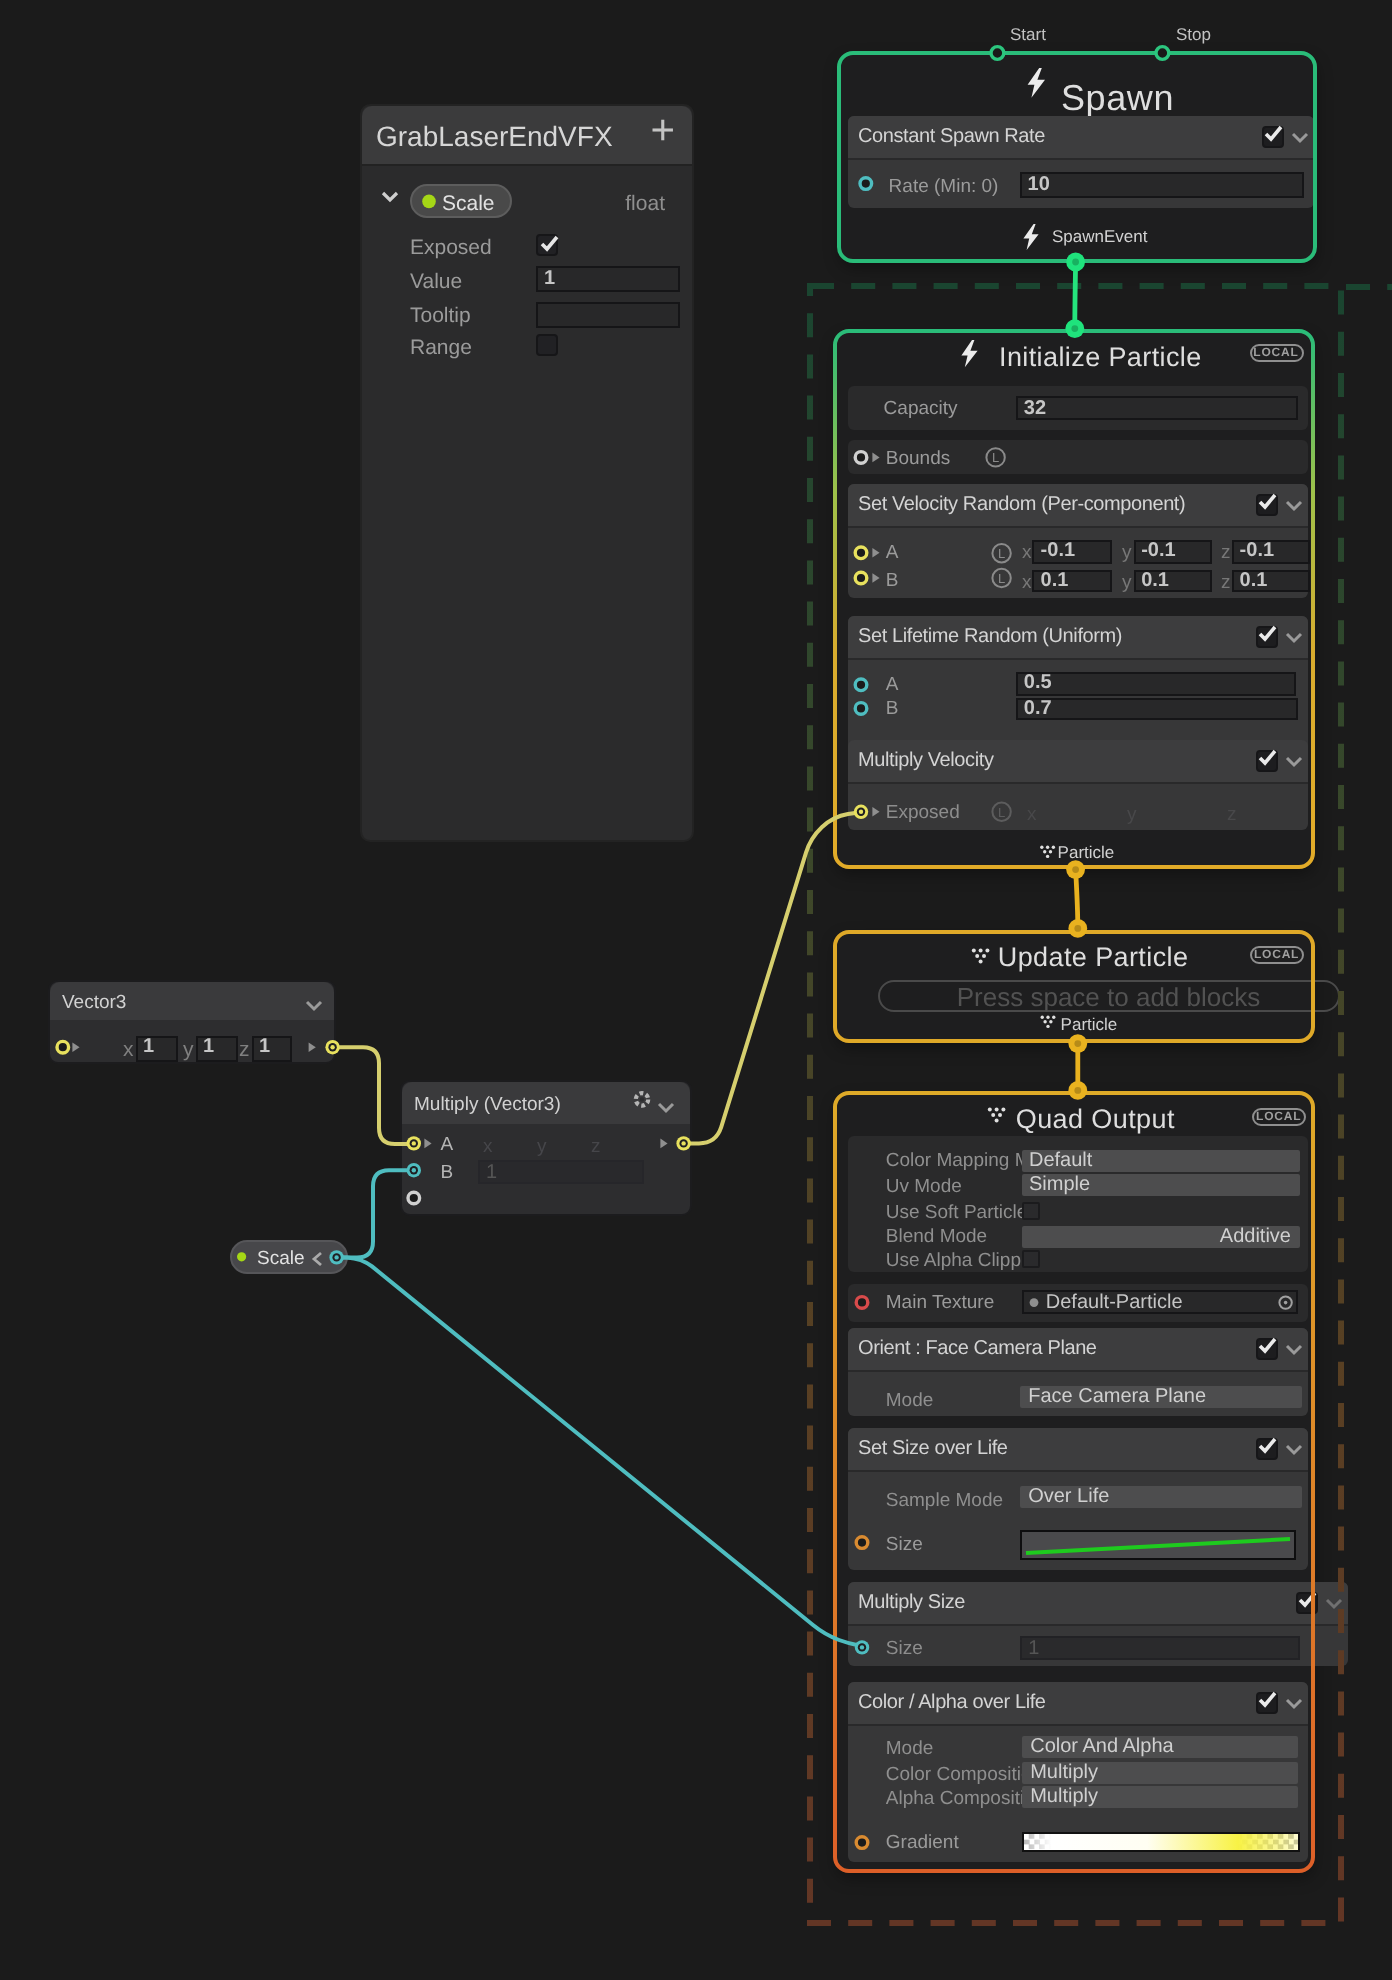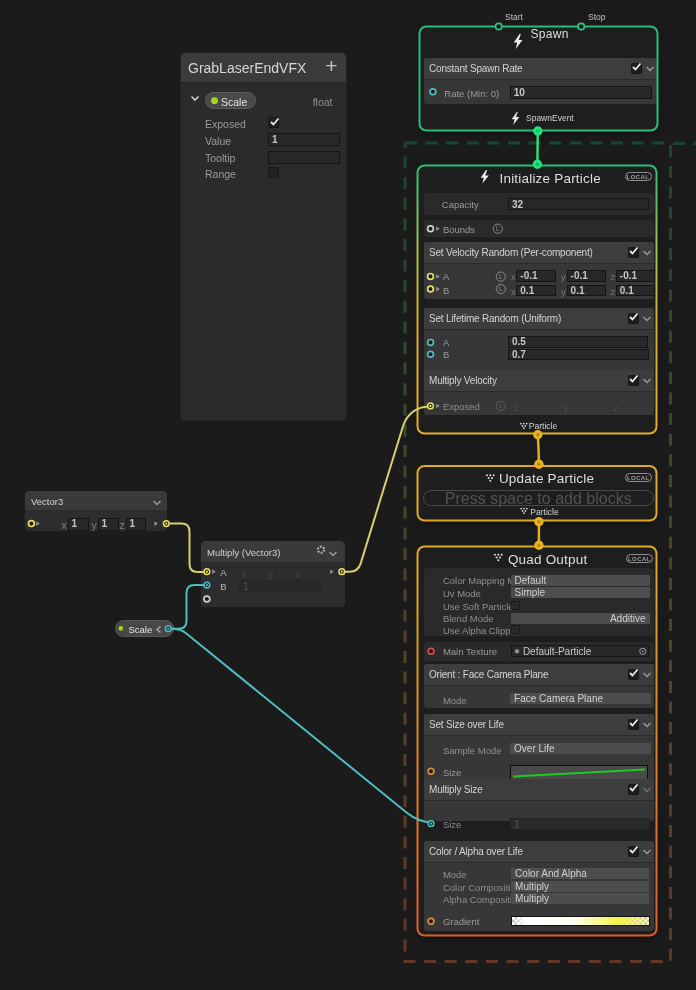--- a/index.html
+++ b/index.html
@@ -50,21 +50,21 @@
   <div class="abs" style="left:24.5px;top:115px;font-size:10.5px;color:#9b9b9b;">Range</div>
   <div class="cb" style="left:87.5px;top:114px;"></div>
 </div>
 
 <div class="abs" style="left:505px;top:12px;font-size:8.5px;color:#c2c2c2;">Start</div>
 <div class="abs" style="left:588px;top:12px;font-size:8.5px;color:#c2c2c2;">Stop</div>
 <div class="ctx" id="spawn" style="left:419.5px;top:26.5px;width:238px;height:104px;">
   <svg width="13" height="15" style="left:92px;top:7.5px;">
         <path d="M7.6 0 L1.8 8.4 H5.2 L3.7 14.9 L10.5 5.9 H6.7 L8.9 0 Z" fill="#ececec"></path>
       </svg>
-  <div class="title" style="left:111px;top:0;font-size:12px;letter-spacing:0.3px;text-align:right;">Spawn</div>
+  <div class="title" style="left:111px;top:12px;font-size:18px;letter-spacing:0.3px;text-align:right;">Spawn</div>
   <div class="blk" style="left:4px;top:31px;width:233px;height:46.5px;">
     <div class="blkhead"></div>
     <div class="bht">Constant Spawn Rate</div>
     <div class="cb" style="right:14.5px;top:5px;background:#1d1d1f;"></div>
     <svg width="14" height="12" style="right:13px;top:3.5px;">
           <path d="M3 6 L5.5 8.5 L10.5 2.5" stroke="#eaeaea" stroke-width="1.8" fill="none"></path>
         </svg>
     <svg width="10" height="10" style="right:2px;top:6px;">
           <path d="M1.5 3 L5 6.5 L8.5 3" stroke="#9a9a9a" stroke-width="1.5" fill="none"></path>
         </svg>
@@ -145,21 +145,21 @@
   <div class="lbl" style="left:25.4px;top:235.4px;color:#8d8d8d;">Exposed</div>
   <div class="dimlbl" style="left:96px;top:236px;color:#48484a;">x</div>
   <div class="dimlbl" style="left:146px;top:236px;color:#48484a;">y</div>
   <div class="dimlbl" style="left:196px;top:236px;color:#48484a;">z</div>
   <div class="abs" style="left:111.3px;top:255.5px;font-size:8.5px;color:#d2d2d2;">Particle</div>
 </div>
 
 <div class="ctx" id="update" style="left:417.5px;top:466px;width:239px;height:54.5px;">
   <div class="title" style="left:81.4px;top:5px;font-size:13.5px;letter-spacing:0.2px;">Update Particle</div>
   <div class="local" style="left:207.3px;top:7px;">LOCAL</div>
-  <div class="abs" style="left:5px;top:23.5px;width:231.5px;height:16px;border:1px solid #4a4a4a;border-radius:8px;color:#525252;font-size:16px;text-align:center;line-height:15px;">Press space to add blocks</div>
+  <div class="abs" style="left:21px;top:23.5px;width:231.5px;height:16px;border:1px solid #4a4a4a;border-radius:8px;color:#525252;font-size:13px;text-align:center;line-height:15px;">Press space to add blocks</div>
   <div class="abs" style="left:112.8px;top:41px;font-size:8.5px;color:#d2d2d2;">Particle</div>
 </div>
 
 <div class="ctx" id="quad" style="left:417.5px;top:546.5px;width:239px;height:389px;">
   <div class="title" style="left:90.4px;top:5px;font-size:13.5px;letter-spacing:0.2px;">Quad Output</div>
   <div class="local" style="left:208.4px;top:7.5px;">LOCAL</div>
   <div class="strip" style="left:6px;top:21.5px;width:230px;height:67.5px;"></div>
   <div class="lbl" style="left:25.4px;top:28.6px;color:#8f8f8f;">Color Mapping Mo</div>
   <div class="enum" style="left:93px;top:28.1px;width:139px;height:11px;">Default</div>
   <div class="lbl" style="left:25.4px;top:41.3px;color:#8f8f8f;">Uv Mode</div>
@@ -201,21 +201,21 @@
   </div>
   <div class="lbl" style="left:25.4px;top:198.3px;color:#8f8f8f;">Sample Mode</div>
   <div class="enum" style="left:92.6px;top:196.4px;width:140.5px;height:11px;">Over Life</div>
   <div class="lbl" style="left:25.4px;top:220.5px;">Size</div>
   <div class="abs" style="left:92.6px;top:218.8px;width:138px;height:15px;background:#4a4a4c;border:1px solid #0e0e0f;">
     <svg width="136" height="13" style="left:0;top:0;">
           <path d="M2 10.5 L134 3.5" stroke="#1ecb1e" stroke-width="2" fill="none"></path>
         </svg>
   </div>
 
-  <div class="blk" style="left:6px;top:232px;width:230px;height:42.5px;">
+  <div class="blk" style="left:6px;top:244px;width:250px;height:42.5px;">
     <div class="blkhead"></div>
         <div class="bht">Multiply Size</div>
     <div class="cb" style="right:14.5px;top:5px;background:#1d1d1f;"></div>
     <svg width="14" height="12" style="right:13px;top:3.5px;">
           <path d="M3 6 L5.5 8.5 L10.5 2.5" stroke="#eaeaea" stroke-width="1.8" fill="none"></path>
         </svg>
     <svg width="10" height="10" style="right:2px;top:6px;">
           <path d="M1.5 3 L5 6.5 L8.5 3" stroke="#707070" stroke-width="1.5" fill="none"></path>
         </svg>
   </div>

